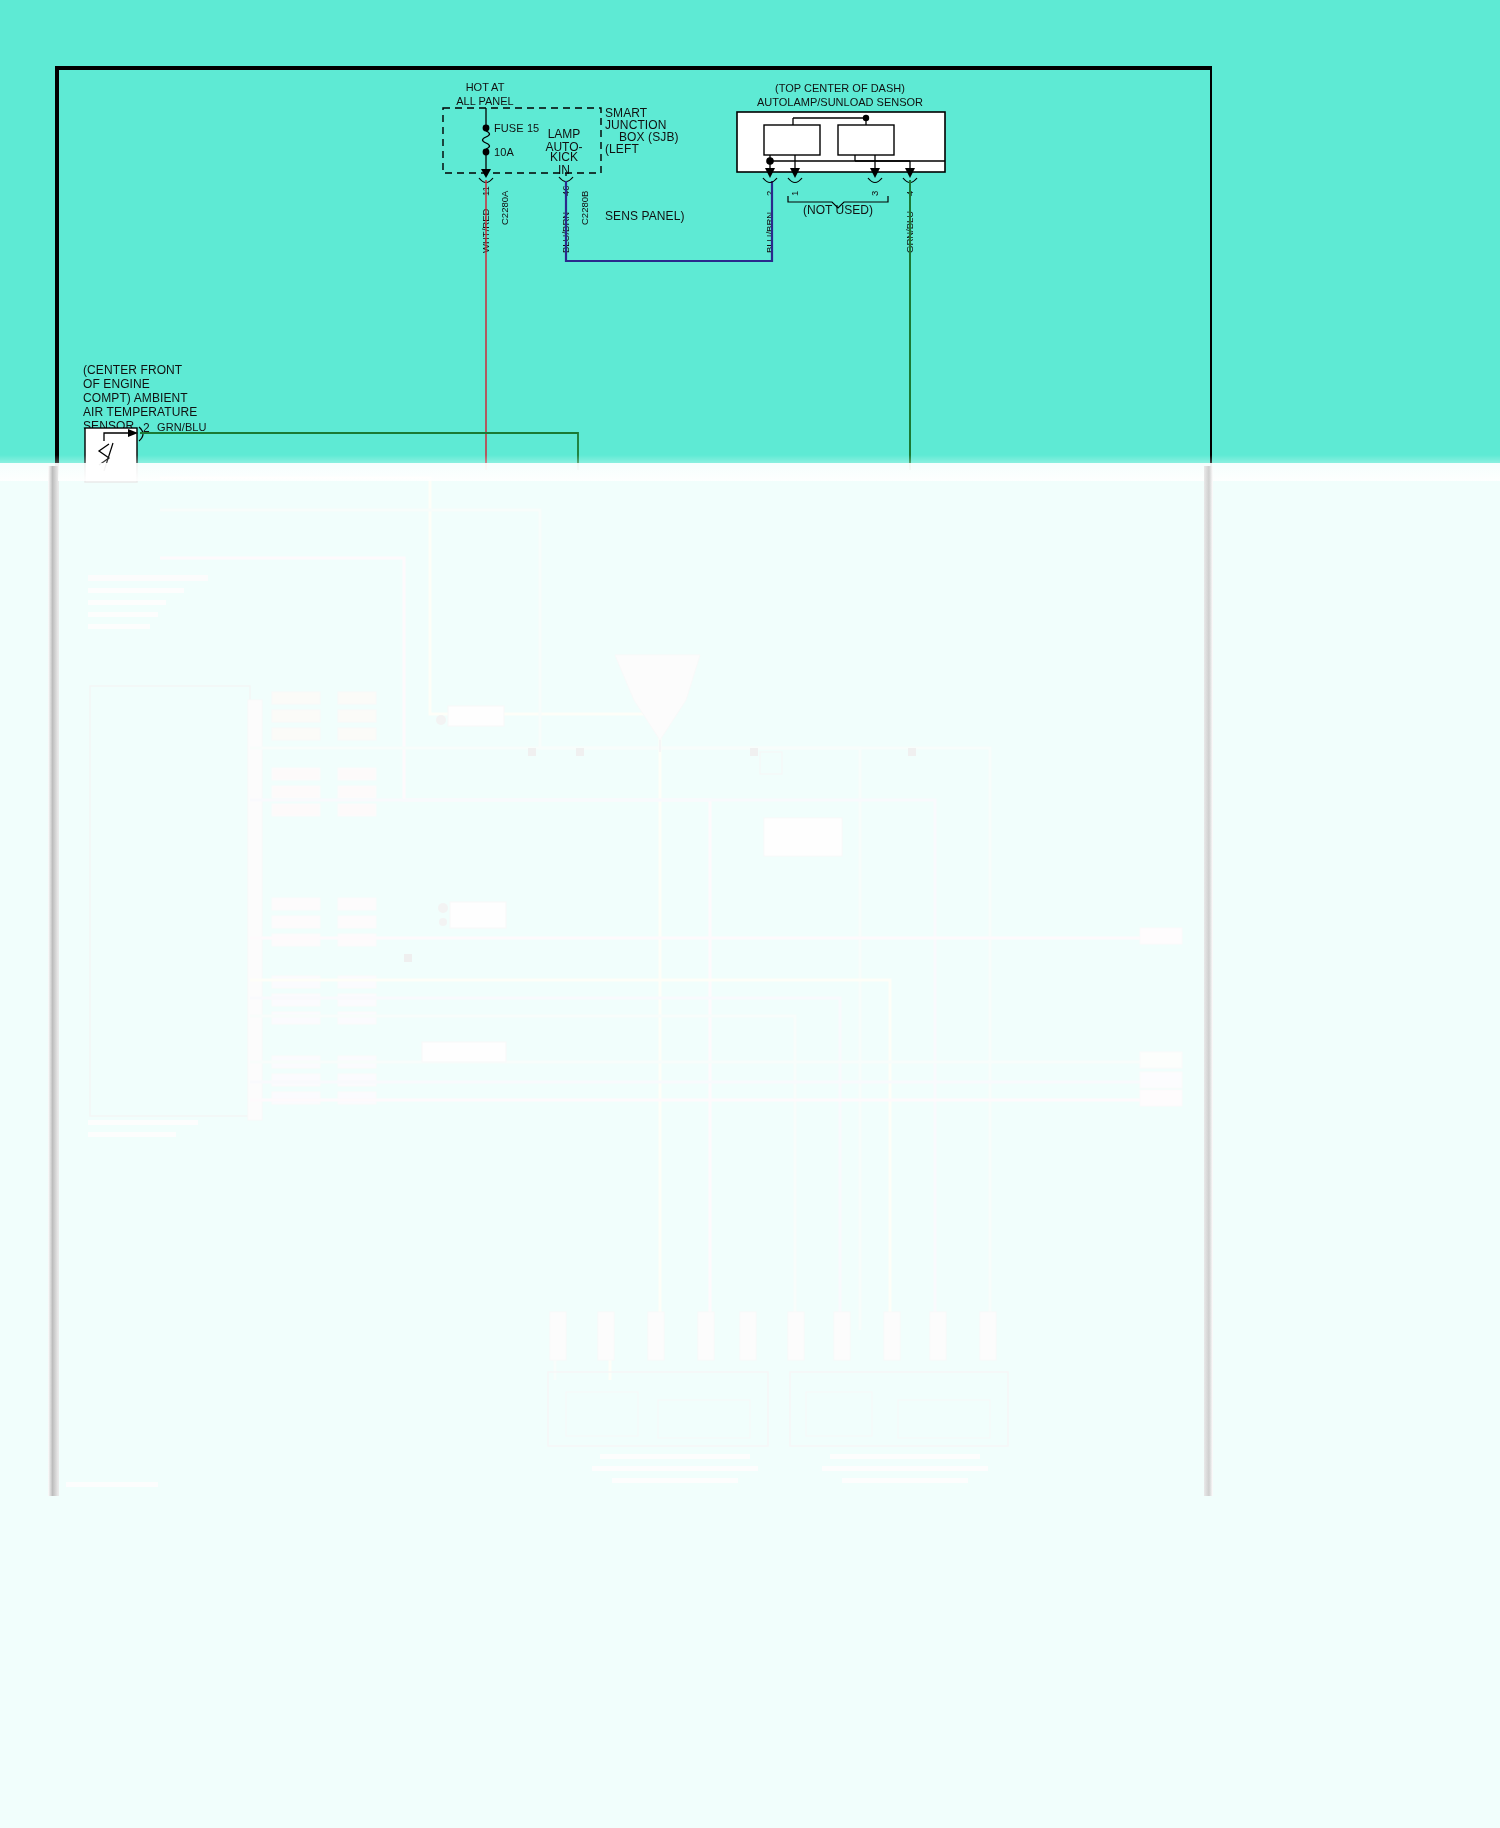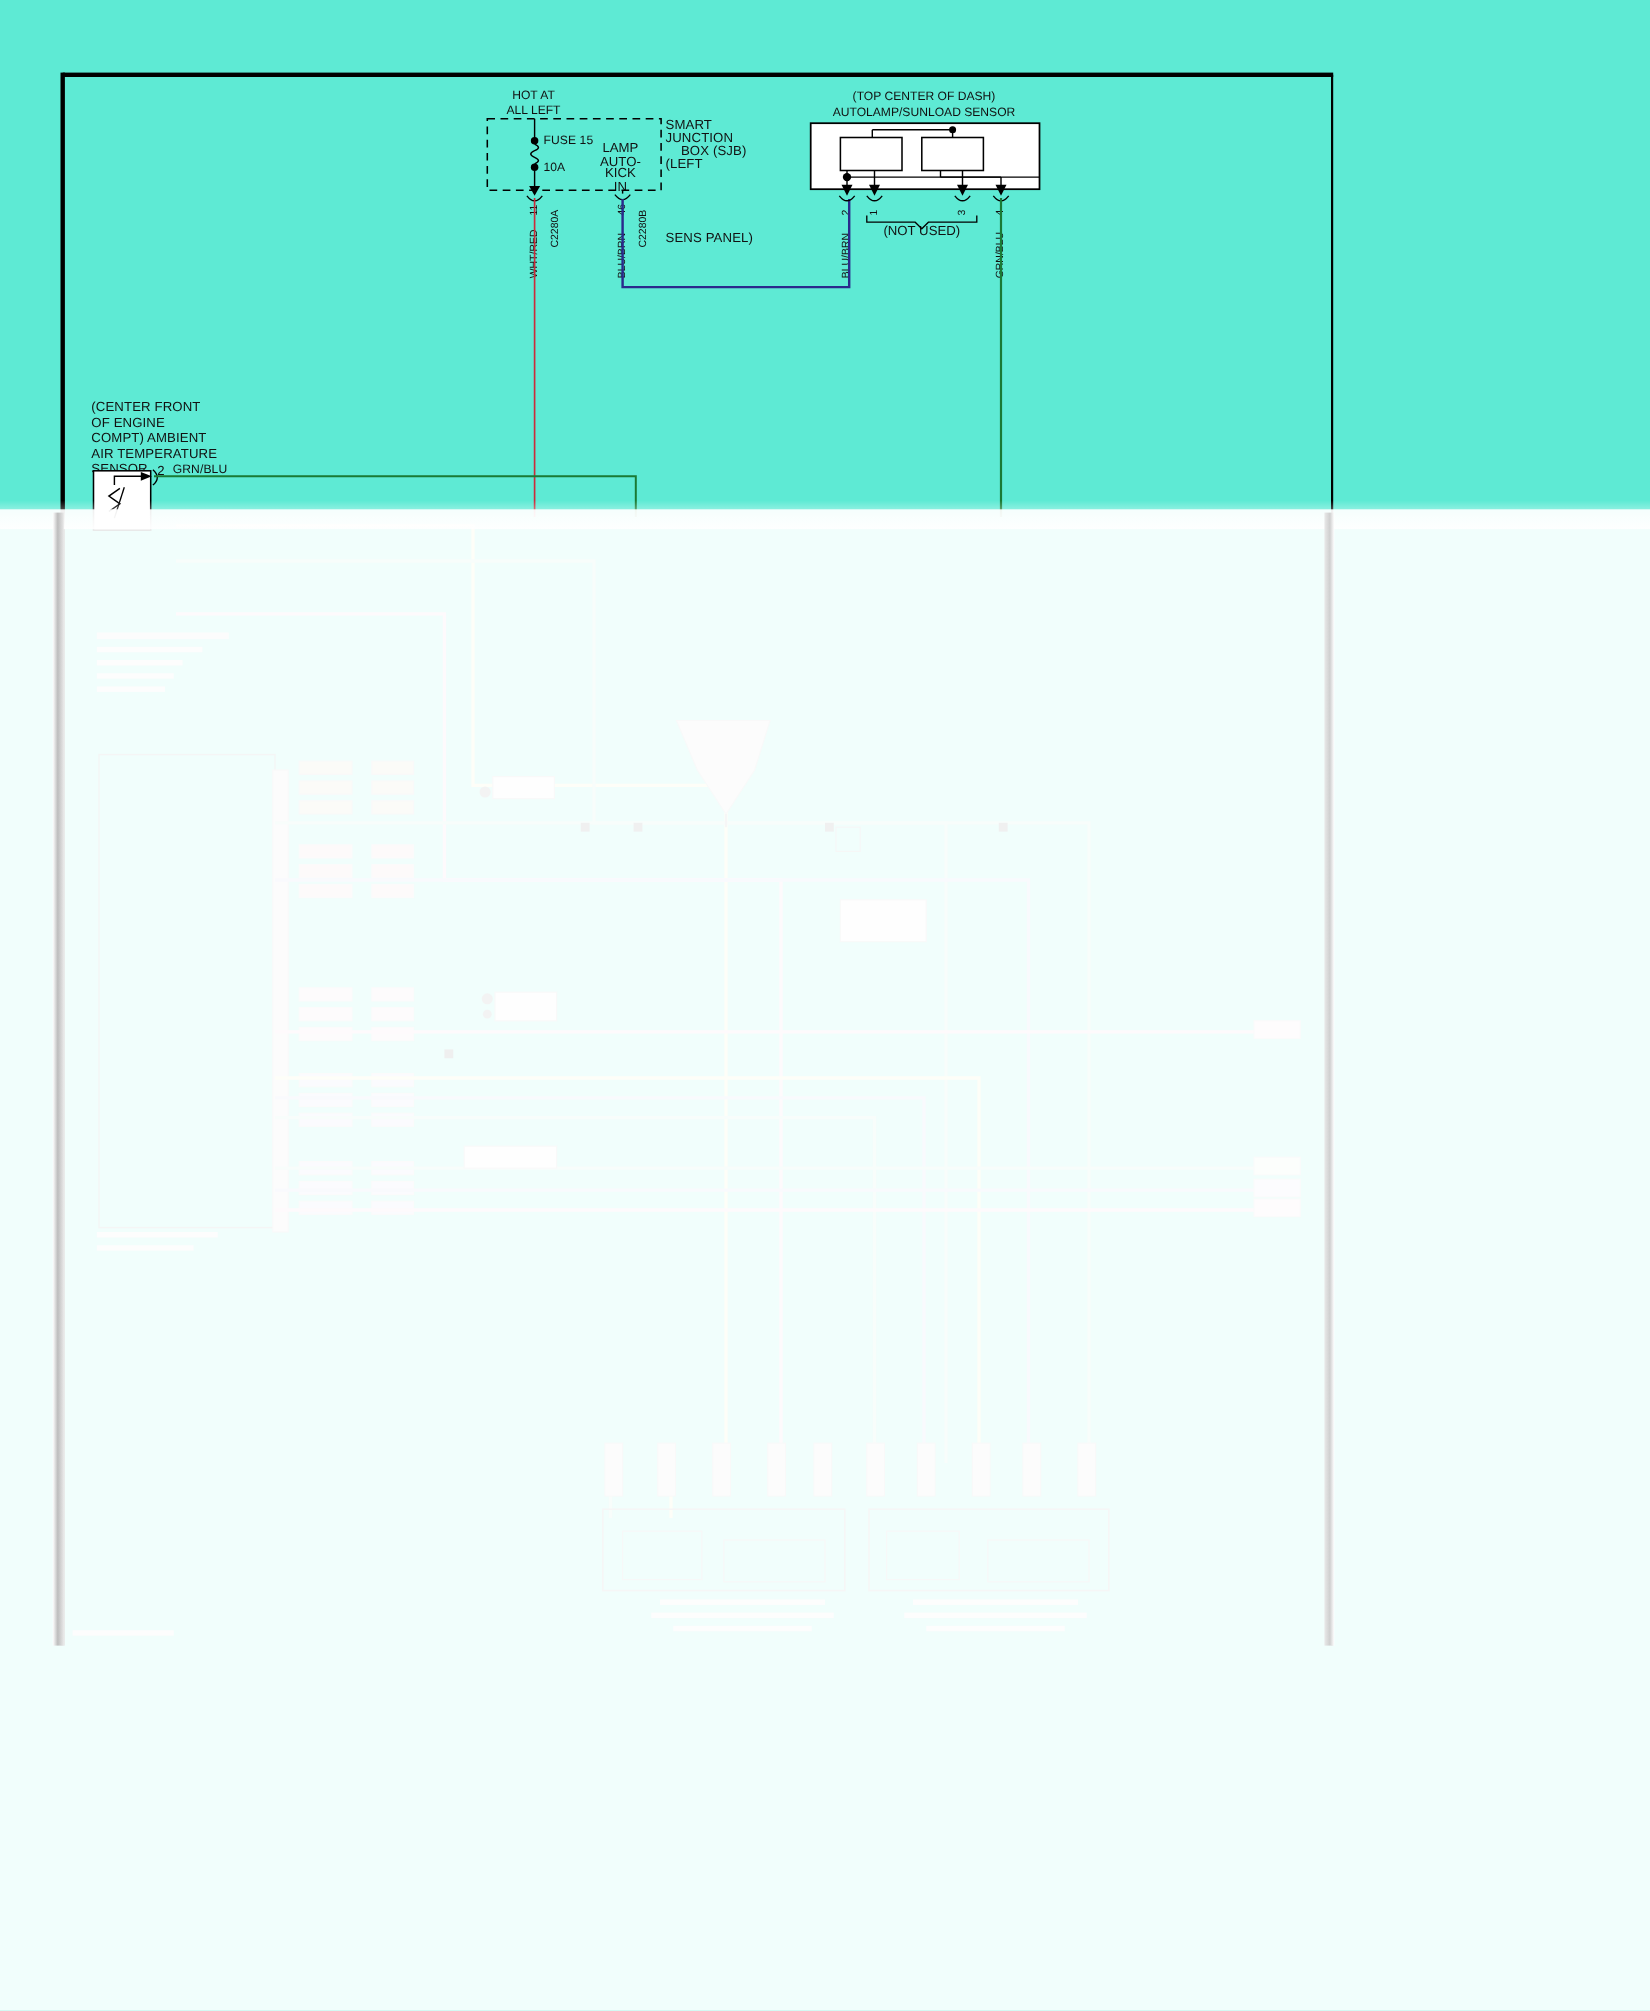--- a/index.html
+++ b/index.html
@@ -107,21 +107,21 @@
     <line x1="104" y1="471" x2="113" y2="443" stroke="#000" stroke-width="1.2"></line>
 
     <polyline points="104,441 104,433 131,433" fill="none" stroke="#000" stroke-width="1.3"></polyline>
     <polygon points="128,429 138,433 128,437" fill="#000"></polygon>
     <path d="M139,427 q8,7 0,14" fill="none" stroke="#000" stroke-width="1.2"></path>
 
     <polyline points="140,433 578,433 578,470" fill="none" stroke="#1a7a34" stroke-width="1.8"></polyline>
   </svg>
 
   <div class="lbl-c t11" style="left:420px;top:81px;width:130px;">HOT AT</div>
-  <div class="lbl-c t11" style="left:420px;top:95px;width:130px;">ALL LEFT</div>
+  <div class="lbl-c t11" style="left:420px;top:95px;width:130px;">ALL PANEL</div>
 
   <div class="lbl t11" style="left:494px;top:122px;">FUSE 15</div>
   <div class="lbl t11" style="left:494px;top:146px;">10A</div>
 
   <div class="lbl-c t10" style="left:534px;top:124px;width:60px;margin-top:16px;">AUTO-</div>
   <div class="lbl-c t10" style="left:534px;top:127px;width:60px;">LAMP</div>
   <div class="lbl-c t10" style="left:534px;top:150px;width:60px;">KICK</div>
   <div class="lbl-c t10" style="left:534px;top:163px;width:60px;">IN</div>
 
   <div class="lbl t10" style="left:605px;top:106px;">SMART</div>

